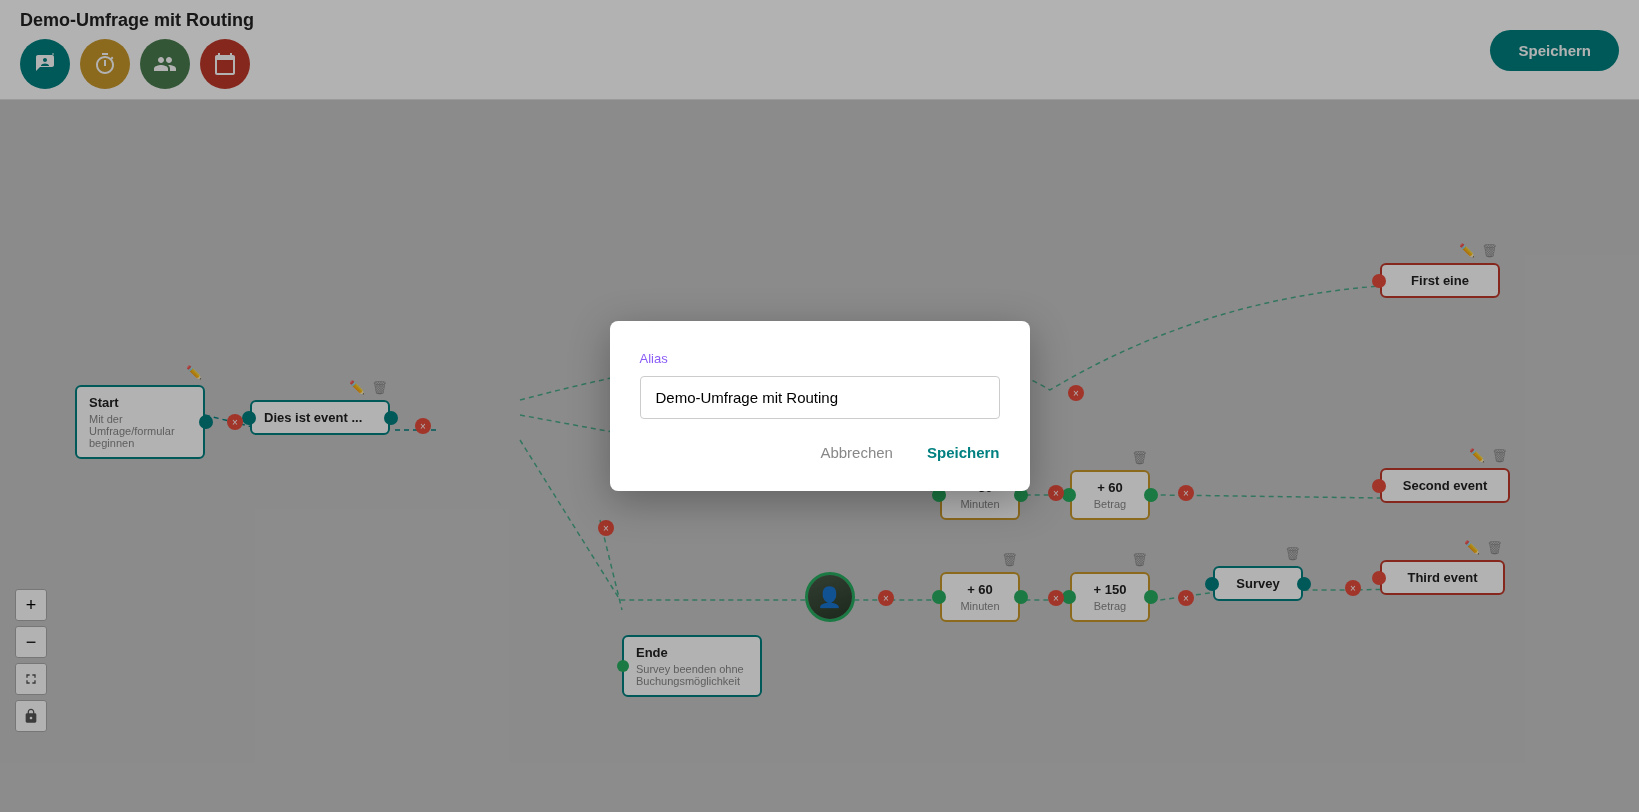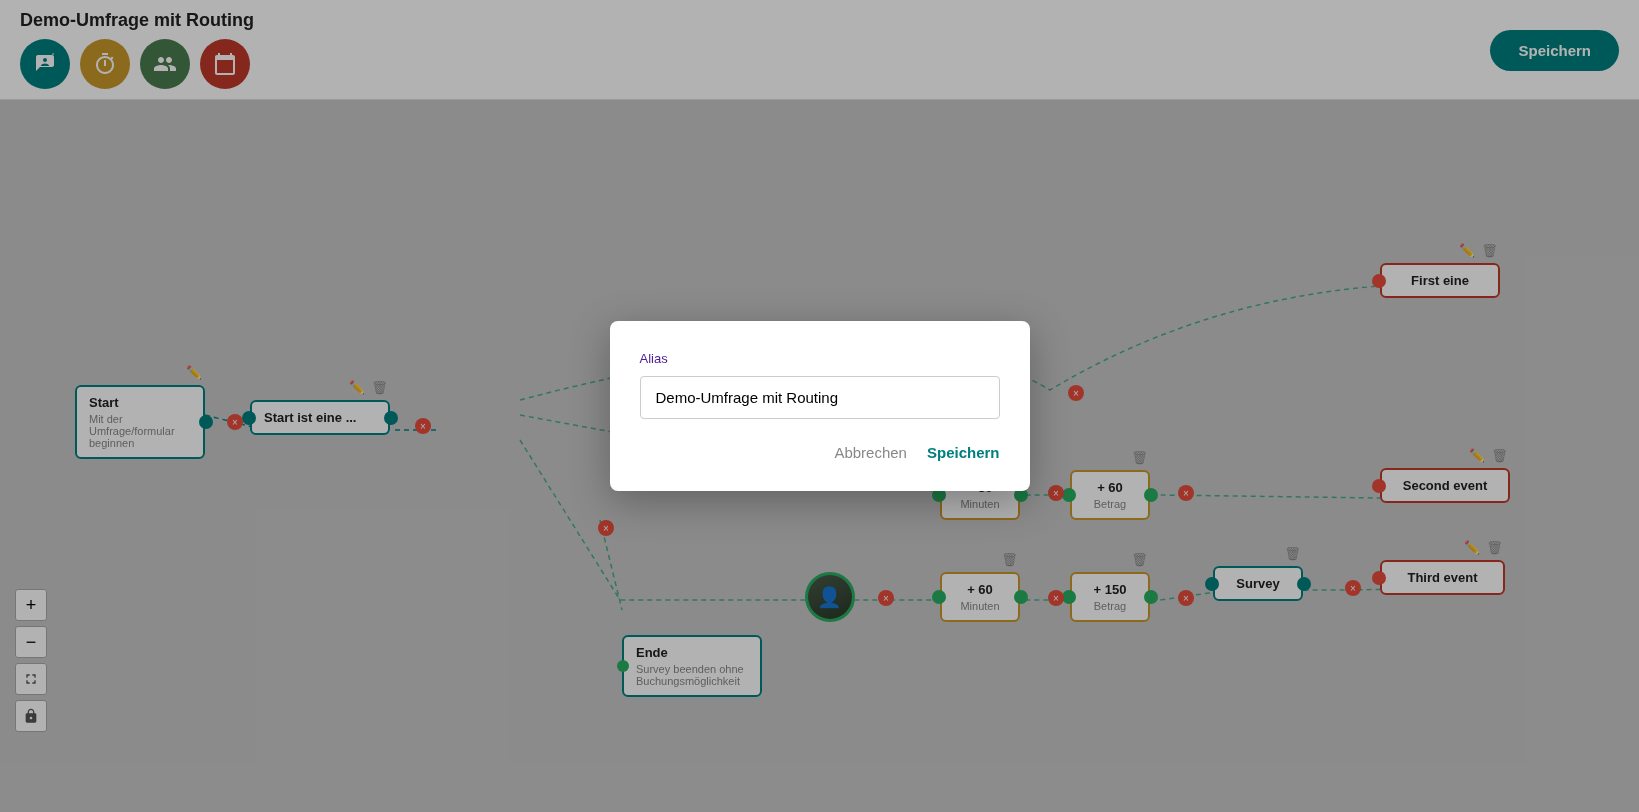--- a/index.html
+++ b/index.html
@@ -26,23 +26,23 @@
     .zoom-icon { width: 32px; height: 32px; background: white; border: 1px solid #aaa; display: flex; align-items: center; justify-content: center; border-radius: 3px; font-size: 14px; }
     .node-title { font-size: 13px; font-weight: bold; color: #222; }
     .node-subtitle { font-size: 11px; color: #888; margin-top: 3px; }
 
     
     .flow-svg { position: absolute; top: 0; left: 0; width: 100%; height: 100%; pointer-events: none; }
 
     
     .modal-overlay { position: absolute; top: 0; left: 0; right: 0; bottom: 0; background: rgba(0,0,0,0.3); z-index: 100; display: flex; align-items: center; justify-content: center; }
     .modal { background: white; border-radius: 8px; padding: 30px; width: 420px; box-shadow: 0 10px 40px rgba(0,0,0,0.3); }
-    .modal-label { font-size: 13px; color: #4c1d95; margin-bottom: 10px; }
+    .modal-label { font-size: 13px; color: #8b5cf6; margin-bottom: 10px; }
     .modal-input { width: 100%; border: 1px solid #ccc; border-radius: 4px; padding: 12px 15px; font-size: 15px; outline: none; margin-bottom: 25px; }
-    .modal-actions { display: flex; justify-content: flex-end; gap: 20px; align-items: flex-end; }
+    .modal-actions { display: flex; justify-content: flex-end; gap: 34px; align-items: flex-end; }
     .modal-cancel { background: none; border: none; color: #888; font-size: 15px; cursor: pointer; }
     .modal-save { background: none; border: none; color: #008080; font-size: 15px; font-weight: bold; cursor: pointer; }
 
     
     .fn { position: absolute; }
 
     .flow-node-box { border-radius: 6px; padding: 8px 12px; background: white; position: relative; }
     .flow-node-box.teal-border { border: 2px solid #008080; }
     .flow-node-box.gold-border { border: 2px solid #c8972a; }
     .flow-node-box.red-border { border: 2px solid #c0392b; }
@@ -112,21 +112,21 @@
   </div>
 
   <div style="position:absolute; left:227px; top:314px; width:16px; height:16px; border-radius:50%; background:#e74c3c; display:flex; align-items:center; justify-content:center; color:white; font-size:10px; z-index:2;">×</div>
 
   <div class="fn" style="left:250px; top:300px;">
     <div class="flow-node-box teal-border" style="width:140px;">
       <div class="node-edit-icons">
         <span>✏️</span>
         <span>🗑</span>
       </div>
-      <div class="node-title">Start ist eine ...</div>
+      <div class="node-title">Dies ist event ...</div>
     </div>
 
     <div style="position:absolute; right:-8px; top:50%; transform:translateY(-50%); width:14px; height:14px; border-radius:50%; background:#008080;"></div>
 
     <div style="position:absolute; left:-8px; top:50%; transform:translateY(-50%); width:14px; height:14px; border-radius:50%; background:#008080;"></div>
   </div>
 
   <div style="position:absolute; left:415px; top:318px; width:16px; height:16px; border-radius:50%; background:#e74c3c; display:flex; align-items:center; justify-content:center; color:white; font-size:10px; z-index:2;">×</div>
 
   <div class="fn" style="left:940px; top:370px;">

